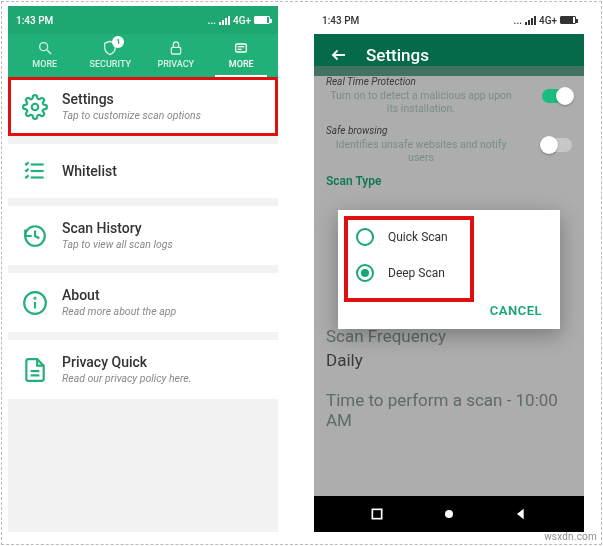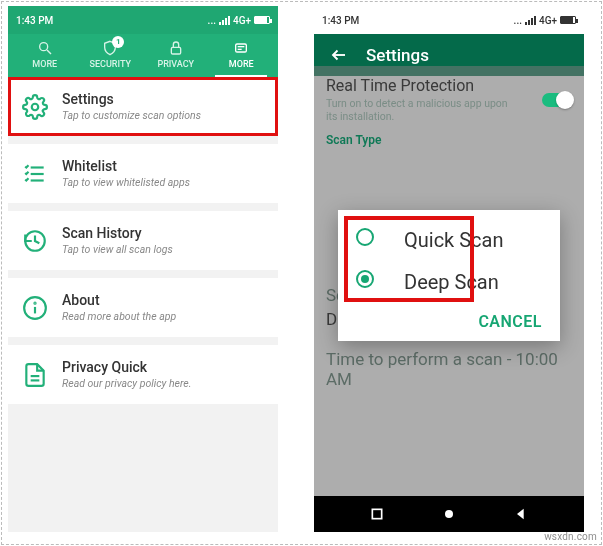--- a/index.html
+++ b/index.html
@@ -104,50 +104,50 @@
     position:absolute; top:60px; left:0; right:0; bottom:0;
     background: rgba(120,120,120,0.55);
     padding: 10px 12px;
     color:#4d6b60;
     font-size: 11px;
   }
   .section-title { color:#0f7956; font-size:12px; font-weight:600; margin: 6px 0 4px; }
   .setting-row {
     display:flex; align-items:flex-start; margin-bottom:10px; gap:8px;
   }
-  .setting-text .t { font-size:16px; color:#3a3a3a; }
-  .setting-text .s { font-size:10.5px; color:#7a8d86; margin-top:2px; max-width:190px; }
+  .setting-text .t { font-size:10px; color:#3a3a3a;font-style:italic; }
+  .setting-text .s { font-size:10.5px; color:#7a8d86; margin-top:2px; max-width:190px;text-align:center; }
   .toggle {
     margin-left:auto; width:30px; height:14px; border-radius:8px;
     background:#c7c7c7; position:relative; flex:0 0 30px; align-self:center;
   }
   .toggle.on { background:#1abc7f; }
   .toggle::after {
     content:""; position:absolute; top:-2px; width:18px; height:18px;
     border-radius:50%; background:#fff; box-shadow:0 1px 2px rgba(0,0,0,.3);
   }
   .toggle.on::after { right:-2px; } .toggle.off::after { left:-2px; }
   .dim-line { font-size:17px; color:#5c6c66; margin:4px 0; }
   
   .dialog {
     position:absolute; left:24px; right:24px; top:204px;
     background:#fff; padding: 18px 18px 10px;
     box-shadow: 0 6px 20px rgba(0,0,0,.3);
   }
   .radio-row {
-    display:flex; align-items:flex-start; gap:30px;
-    font-size:20px; color:#333; margin-bottom:18px;
+    display:flex; align-items:center; gap:14px;
+    font-size:12px; color:#333; margin-bottom:18px;
   }
   .radio { width:18px; height:18px; border:2px solid #17a673; border-radius:50%; position:relative; }
   .radio.checked::after {
     content:""; position:absolute; top:3px; left:3px; right:3px; bottom:3px;
     background:#17a673; border-radius:50%;
   }
   .dialog-actions { text-align:right; }
-  .dialog-cancel { color:#17a673; font-weight:600; font-size:16px; letter-spacing:.5px;text-align:right; }
+  .dialog-cancel { color:#17a673; font-weight:600; font-size:13px; letter-spacing:.5px;text-align:right; }
   .red-box {
     position:absolute; border:4px solid #e01010; pointer-events:none;
   }
   
   .navbar {
     position:absolute; bottom:0; left:0; right:0; height:36px;
     background:#000; display:flex; justify-content:space-evenly; align-items:center;
   }
   .navbtn { width:18px; height:18px; color:#fff; display:flex; align-items:center; justify-content:center; }
   
@@ -239,21 +239,20 @@
               <line x1="8" y1="6" x2="20" y2="6"></line>
               <line x1="8" y1="12" x2="20" y2="12"></line>
               <line x1="8" y1="18" x2="20" y2="18"></line>
               <polyline points="3 5 4 6 6 4"></polyline>
               <polyline points="3 11 4 12 6 10"></polyline>
               <polyline points="3 17 4 18 6 16"></polyline>
             </svg>
         </span>
         <div class="item-text">
           <div class="title">Whitelist</div>
-          <div class="sub">Tap to view whitelisted apps</div>
         </div>
       </div>
 
       <div class="list-item">
         <span class="item-icon">
           <svg viewBox="0 0 24 24" fill="none" stroke="currentColor" stroke-width="2">
               <path d="M3 12a9 9 0 109-9 9 9 0 00-9 9z"></path>
               <polyline points="3 6 3 12 9 12"></polyline>
               <polyline points="12 7 12 12 16 14"></polyline>
             </svg>
@@ -326,20 +325,27 @@
     </div>
 
     <div class="scrim">
       <div class="setting-row">
         <div class="setting-text">
           <div class="t">Real Time Protection</div>
           <div class="s">Turn on to detect a malicious app upon its installation.</div>
         </div>
         <span class="toggle on"></span>
       </div>
+      <div class="setting-row">
+        <div class="setting-text">
+          <div class="t">Safe browsing</div>
+          <div class="s">Identifies unsafe websites and notify users</div>
+        </div>
+        <span class="toggle off"></span>
+      </div>
 
       <div class="section-title">Scan Type</div>
 
       <div style="height:130px"></div>
 
       <div class="dim-line">Scan Frequency</div>
       <div class="dim-line" style="color:#3a3a3a">Daily</div>
       <div class="dim-line" style="margin-top:20px">Time to perform a scan - 10:00 AM</div>
     </div>
 

